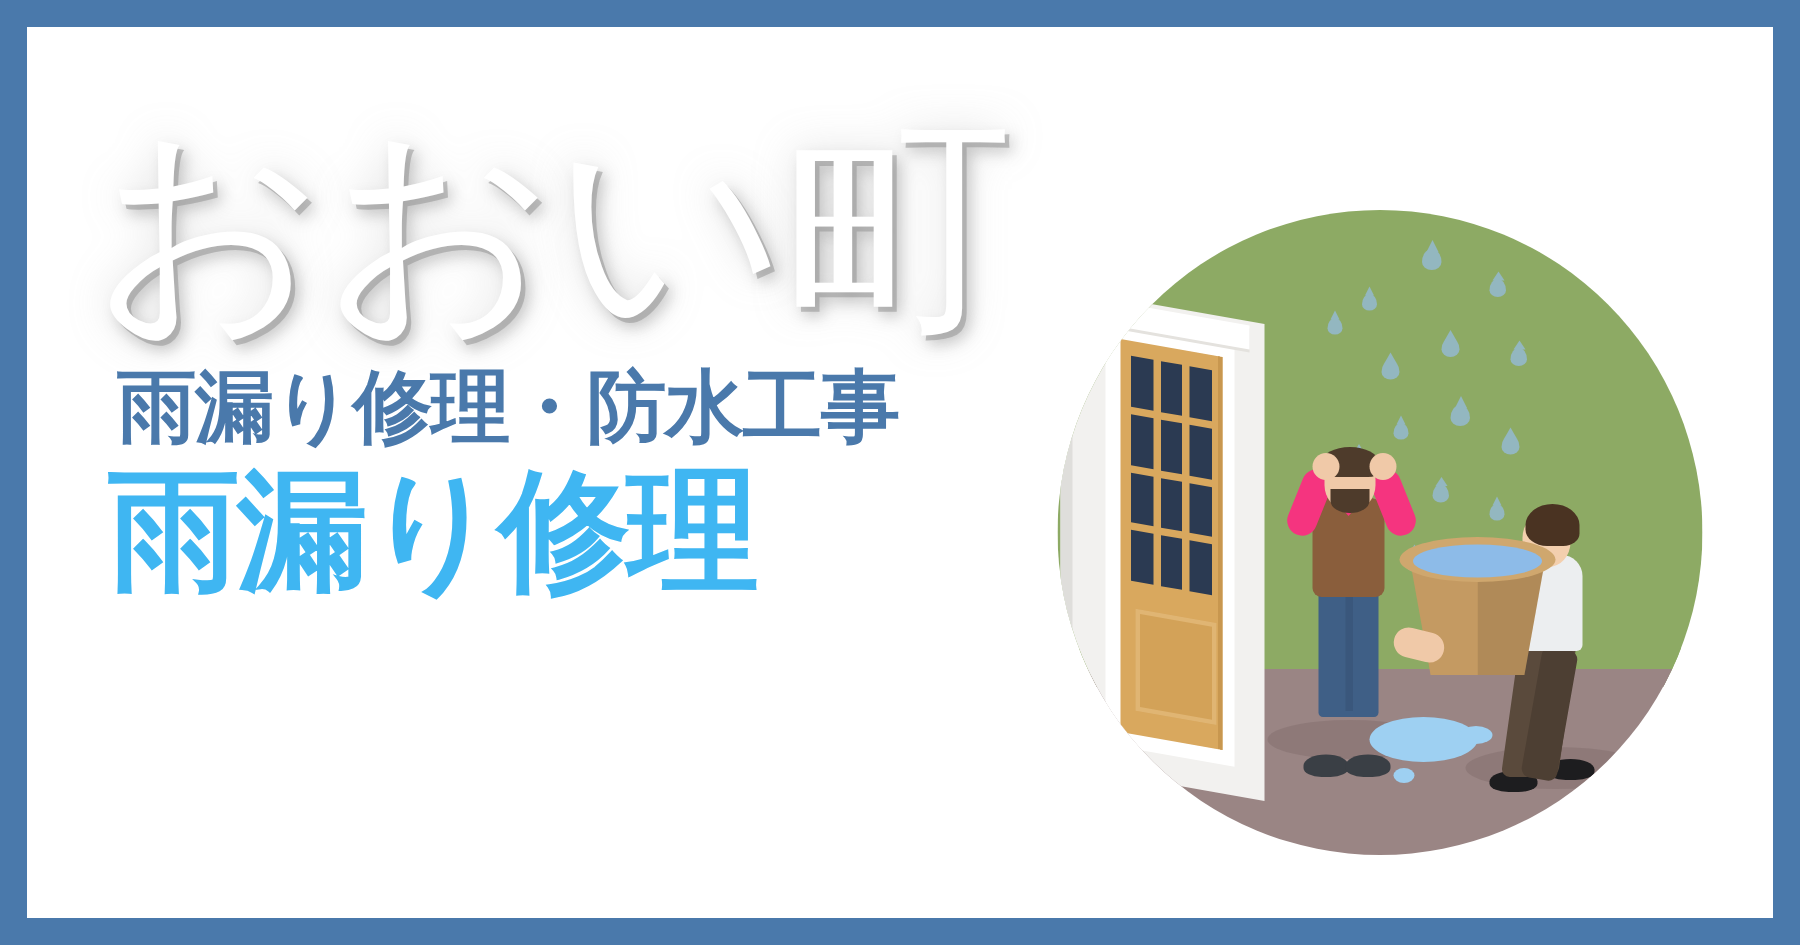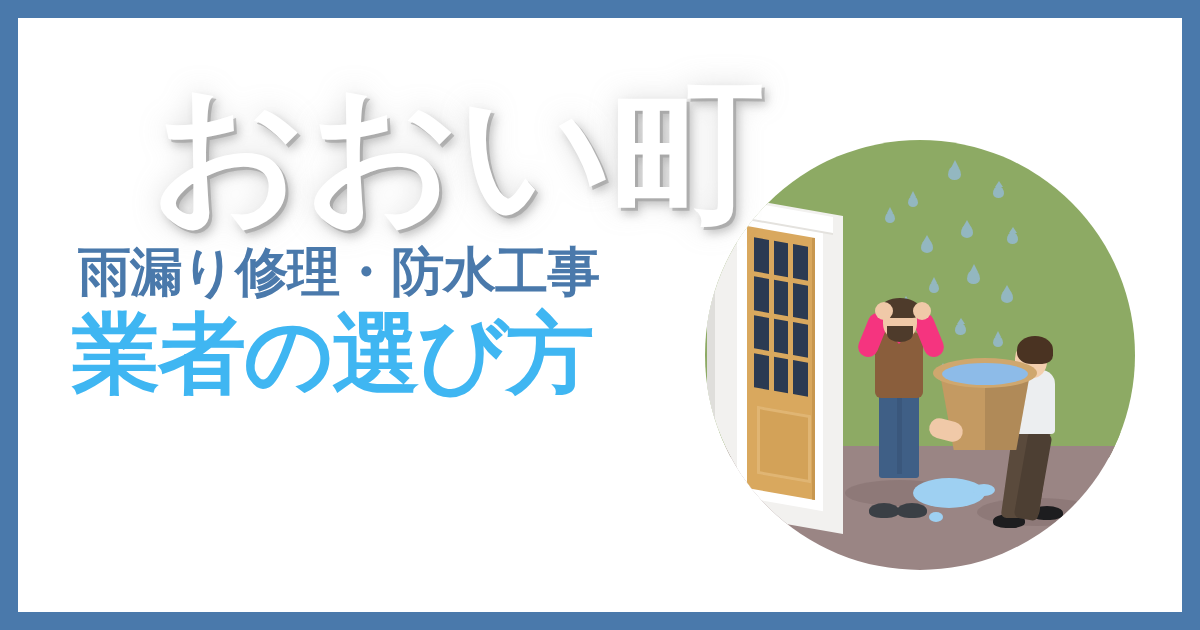--- a/index.html
+++ b/index.html
@@ -29,30 +29,29 @@
     position: absolute;
     left: 44px;
     top: 58px;
     width: 700px;
     z-index: 5;
   }
 
   #main-title {
     font-size: 152px;
     line-height: 1.0;
-    font-weight: 700;
+    font-weight: 400;
     color: #ffffff;
     letter-spacing: -2px;
     margin: 0;
     white-space: nowrap;
     text-shadow:
        3px 3px 0 rgba(150,150,150,0.55),
        5px 6px 10px rgba(130,130,130,0.45),
        0 0 28px rgba(160,160,160,0.35);
-    text-align: right;
   }
 
   #subtitle {
     font-size: 53px;
     line-height: 1.05;
     font-weight: 700;
     color: #4a79ab;
     margin: 16px 0 0 16px;
     white-space: nowrap;
     letter-spacing: -1px;
@@ -344,21 +343,21 @@
   }
 </style>
 </head>
 <body>
 
 <div id="card" style="border-color: rgb(74, 121, 171); background-color: rgb(255, 255, 255);">
 
   <div id="text-block">
     <h1 id="main-title" style="color: rgb(255, 255, 255);">おおい町</h1>
     <div id="subtitle" style="color: rgb(74, 121, 171);">雨漏り修理・防水工事</div>
-    <div id="tagline" style="color: rgb(63, 182, 242);">業者の選び方</div>
+    <div id="tagline" style="color: rgb(63, 182, 242);">雨漏り修理</div>
   </div>
 
   <div id="illustration">
     <div class="scene">
 
       <div class="wall" style="background-color: rgb(141, 170, 100);"></div>
       <div class="floor" style="background-color: rgb(154, 133, 132);"></div>
       <div class="floor-shade"></div>
 
       <div class="door-wrap">

